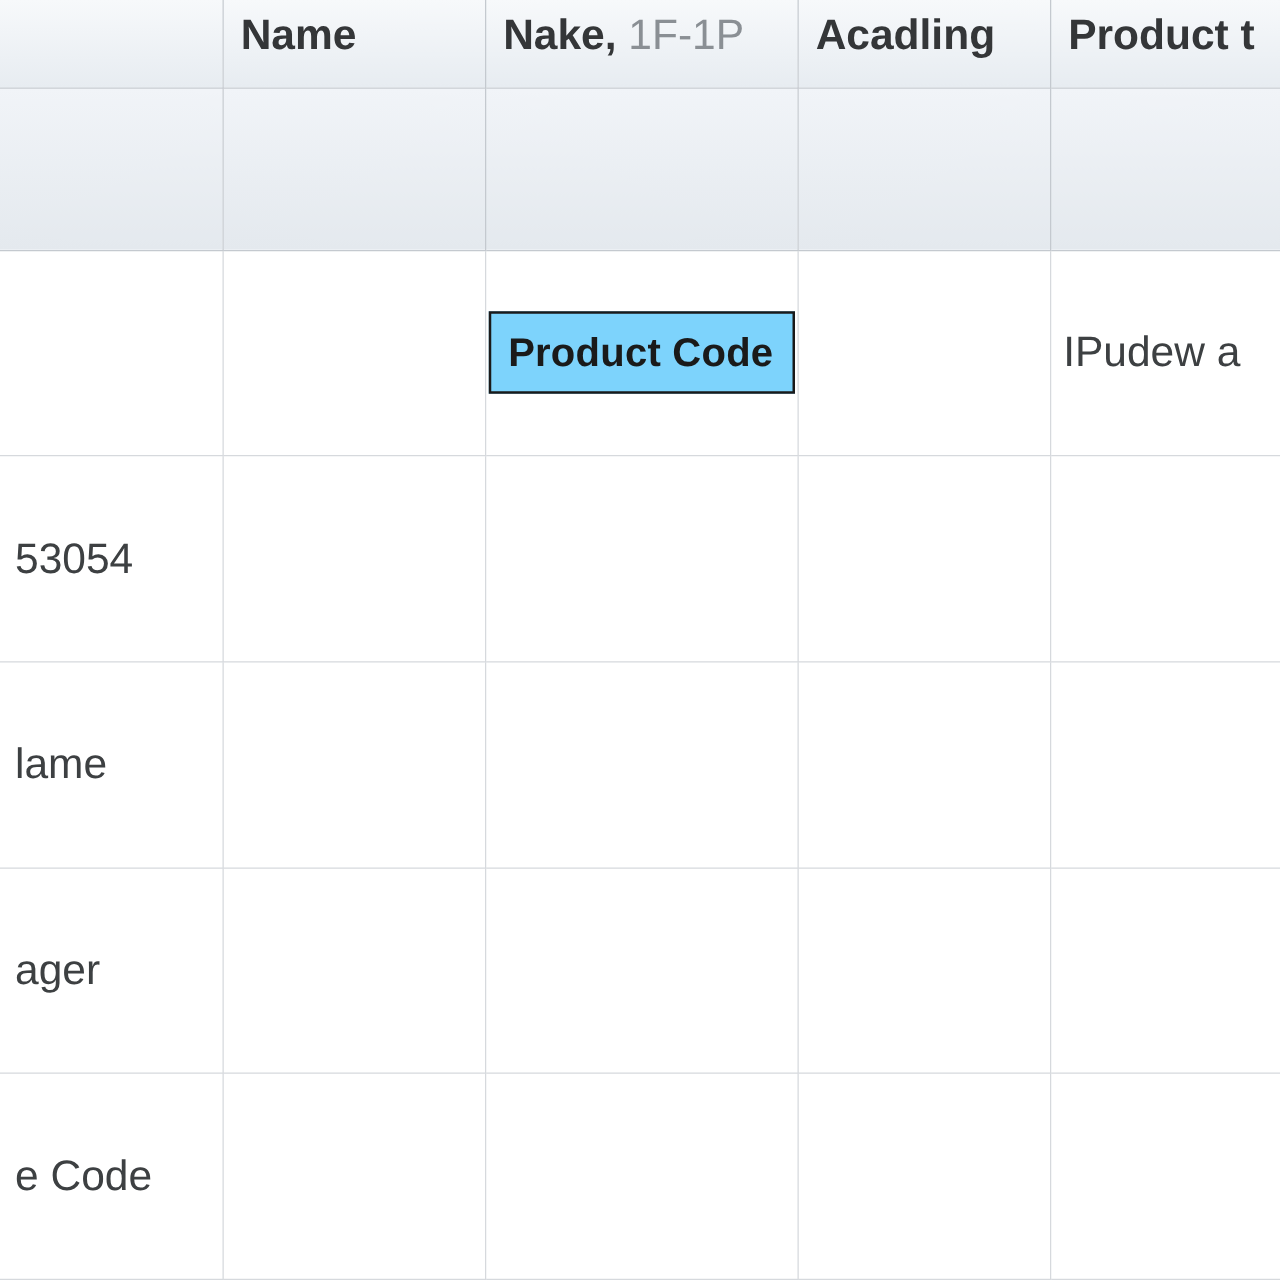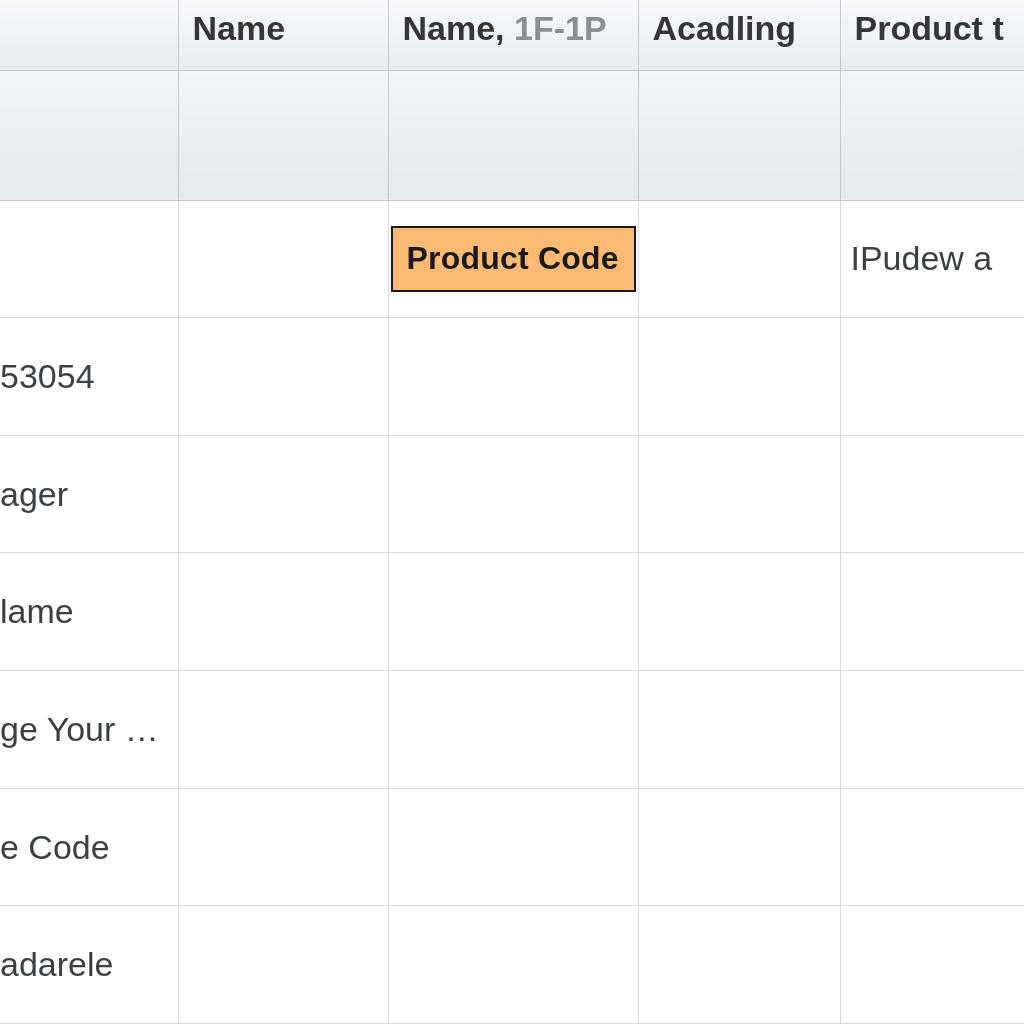--- a/index.html
+++ b/index.html
@@ -40,50 +40,50 @@
     vertical-align: top;
     line-height: 1.2;
     padding-top: 8px;
     white-space: nowrap;
     overflow: hidden;
   }
   thead tr.hdr-row1 td { height: 70px; }
   thead tr.hdr-row2 td { height: 130px; background: linear-gradient(#f1f4f8, #e4e9ee); }
 
   .hdr-sub {
-    font-weight: 700;
+    font-weight: 400;
     color: #8a8f94;
   }
 
   
   tbody td {
     border-right: 1px solid #d6d9dd;
     border-bottom: 1px solid #d6d9dd;
     font-size: 34px;
     color: #3d4042;
     padding: 0 10px;
     height: 82px;
     vertical-align: middle;
     white-space: nowrap;
     overflow: hidden;
     filter: blur(0.6px); 
   }
   tbody td.first-col {
-    padding-left: 0;
+    padding-left: 12px;
   }
 
   
   td.highlight {
     padding: 0;
     filter: none;
   }
   .highlight-box {
     margin: 2px 2px;
     height: 66px;
-    background: #fdba74;
+    background: #7dd3fc;
     border: 2px solid #1a1a1a;
     font-weight: 800;
     font-size: 32px;
     color: #1a1a1a;
     display: flex;
     align-items: center;
     padding-left: 14px;
     letter-spacing: 0.2px;
   }
 </style>
@@ -98,21 +98,21 @@
       <col class="col-d">
       <col class="col-e">
   </colgroup>
   <thead>
     <tr class="hdr-row1">
       <td></td>
       <td>
         <span>Name</span>
       </td>
       <td>
-        <span>Name,</span>
+        <span>Nake,</span>
         <span class="hdr-sub">1F-1P</span>
       </td>
       <td>
         <span>Acadling</span>
       </td>
       <td>
         <span>Product t</span>
       </td>
     </tr>
     <tr class="hdr-row2">
@@ -138,49 +138,35 @@
     </tr>
 
     <tr>
       <td class="first-col"><span>53054</span></td>
       <td><span></span></td>
       <td><span></span></td>
       <td><span></span></td>
       <td><span></span></td>
     </tr>
     <tr>
-      <td class="first-col"><span>ager</span></td>
-      <td><span></span></td>
-      <td><span></span></td>
-      <td><span></span></td>
-      <td><span></span></td>
-    </tr>
-    <tr>
       <td class="first-col"><span>lame</span></td>
       <td><span></span></td>
       <td><span></span></td>
       <td><span></span></td>
       <td><span></span></td>
     </tr>
     <tr>
-      <td class="first-col"><span>ge Your …</span></td>
+      <td class="first-col"><span>ager</span></td>
       <td><span></span></td>
       <td><span></span></td>
       <td><span></span></td>
       <td><span></span></td>
     </tr>
     <tr>
       <td class="first-col"><span>e Code</span></td>
       <td><span></span></td>
       <td><span></span></td>
       <td><span></span></td>
       <td><span></span></td>
     </tr>
-    <tr>
-      <td class="first-col"><span>adarele</span></td>
-      <td><span></span></td>
-      <td><span></span></td>
-      <td><span></span></td>
-      <td><span></span></td>
-    </tr>
 
   </tbody>
 </table>
 
 </body></html>

